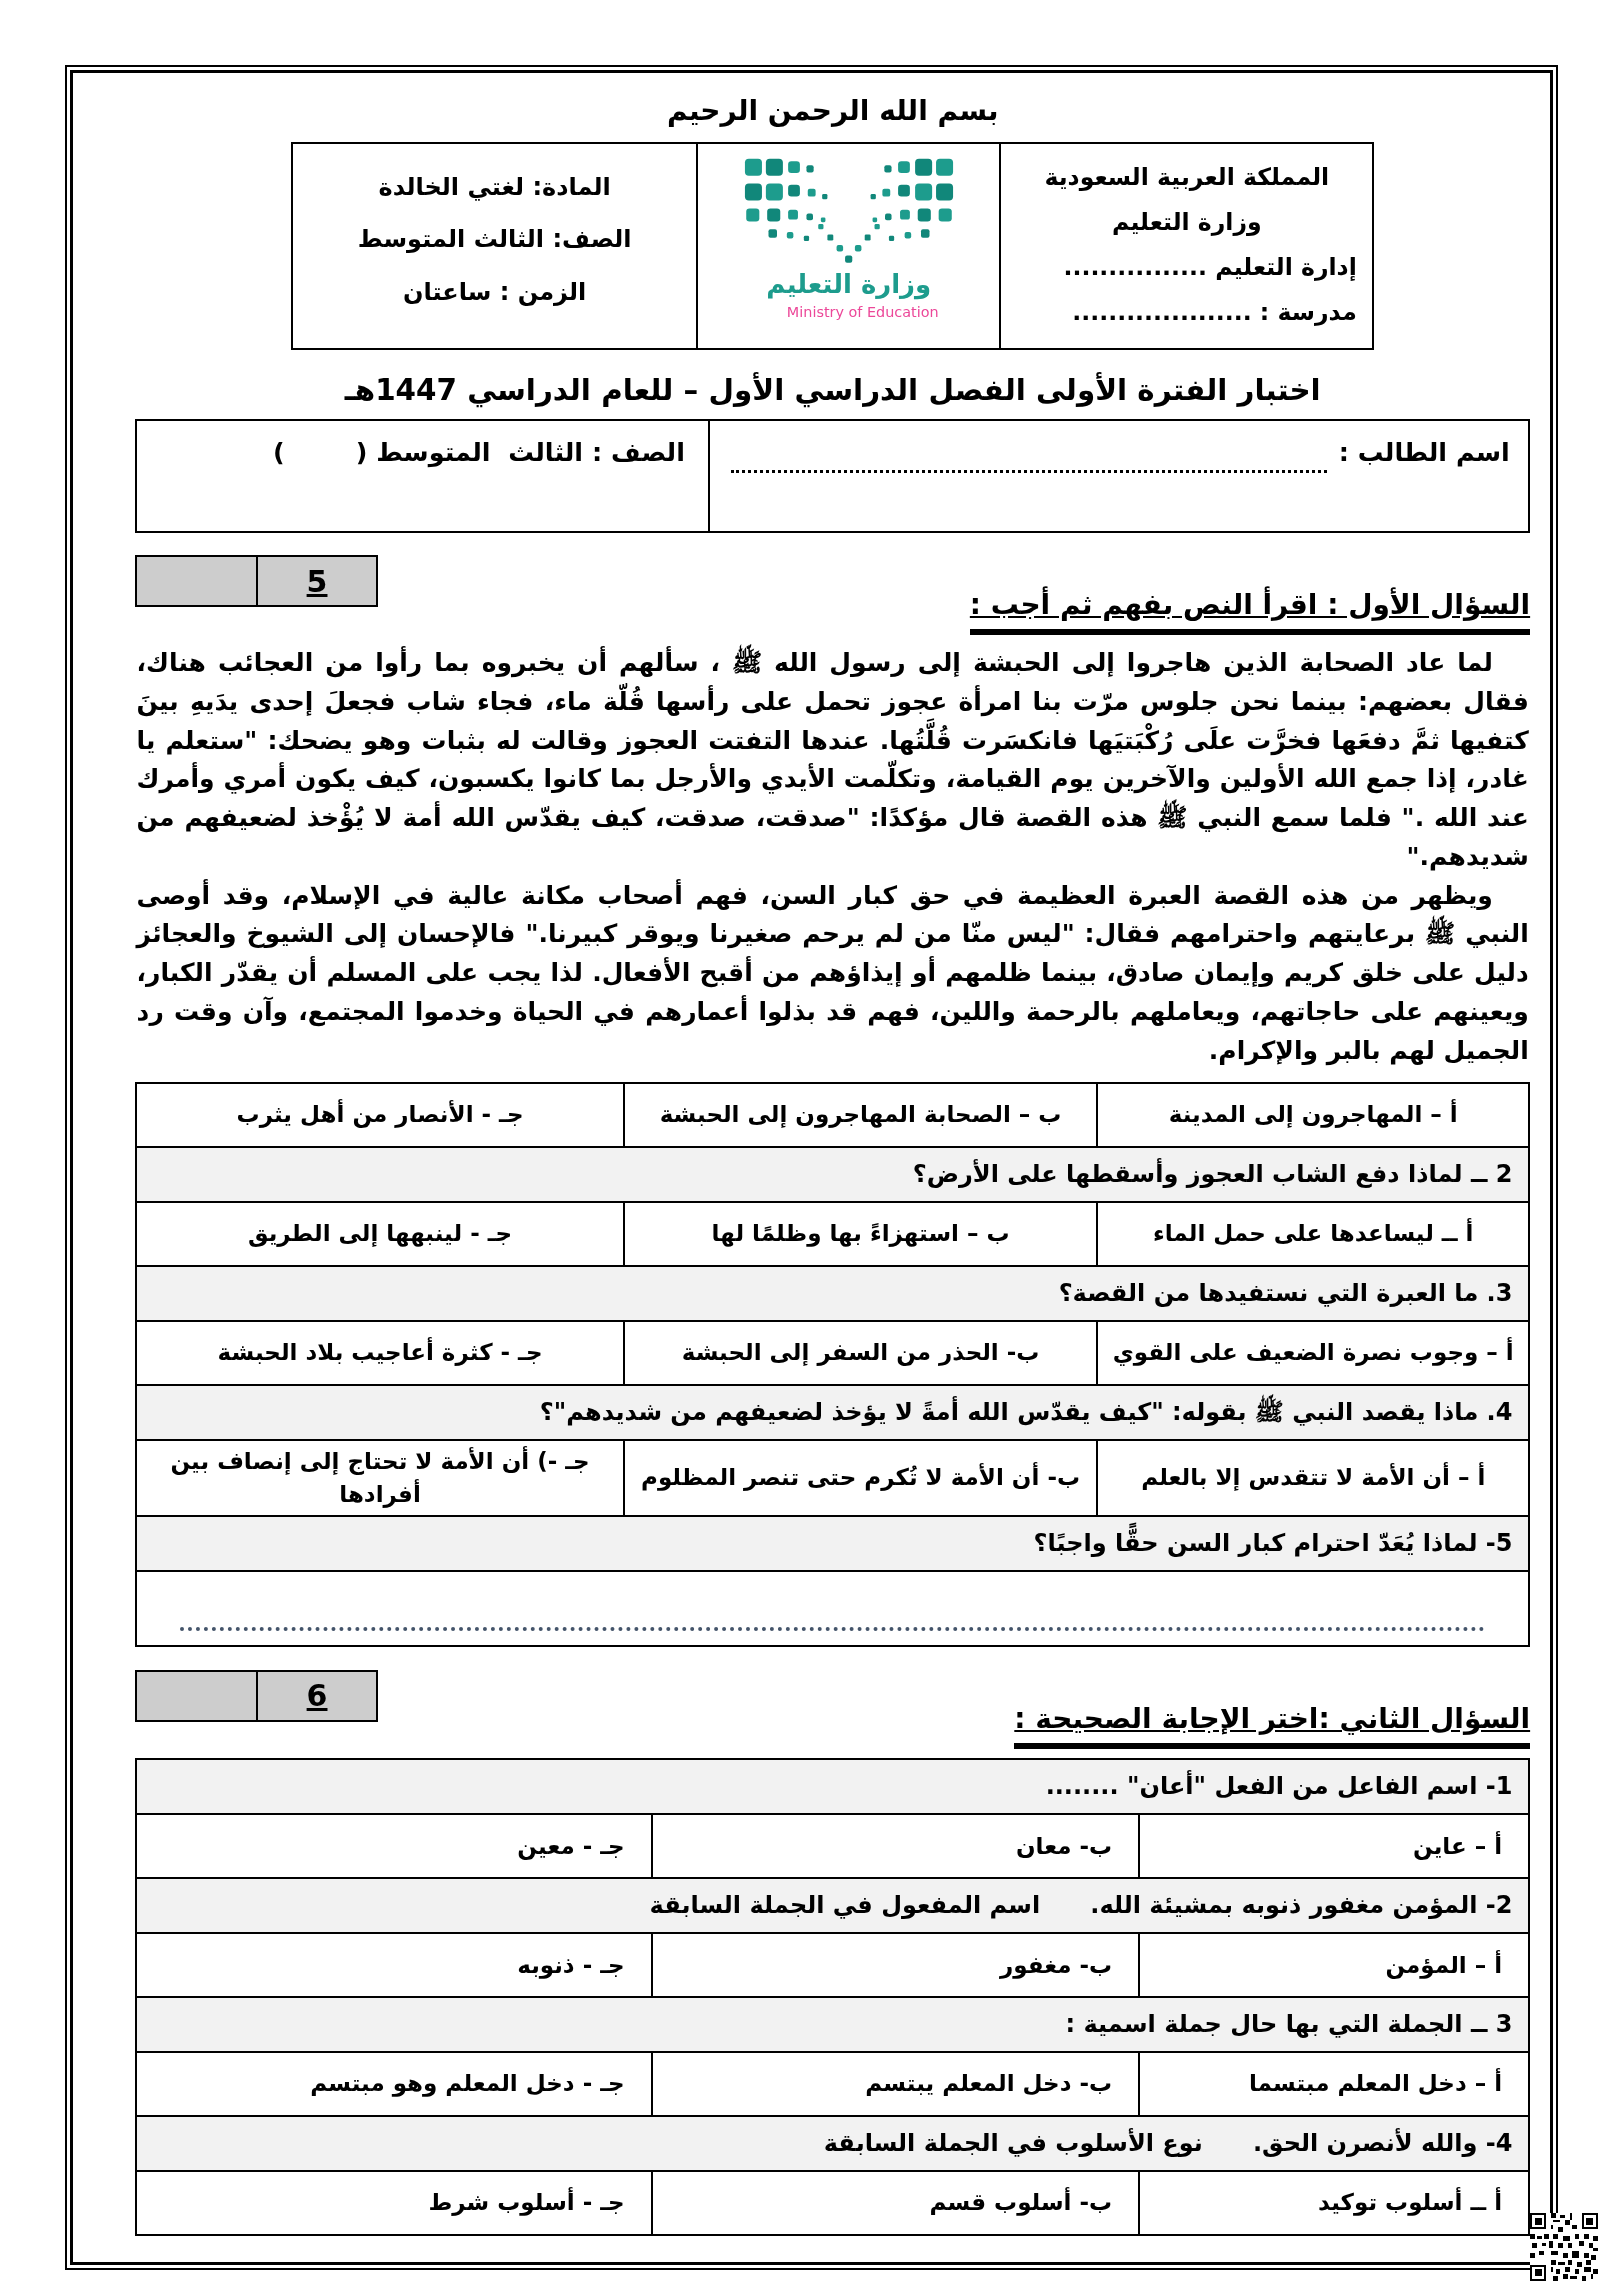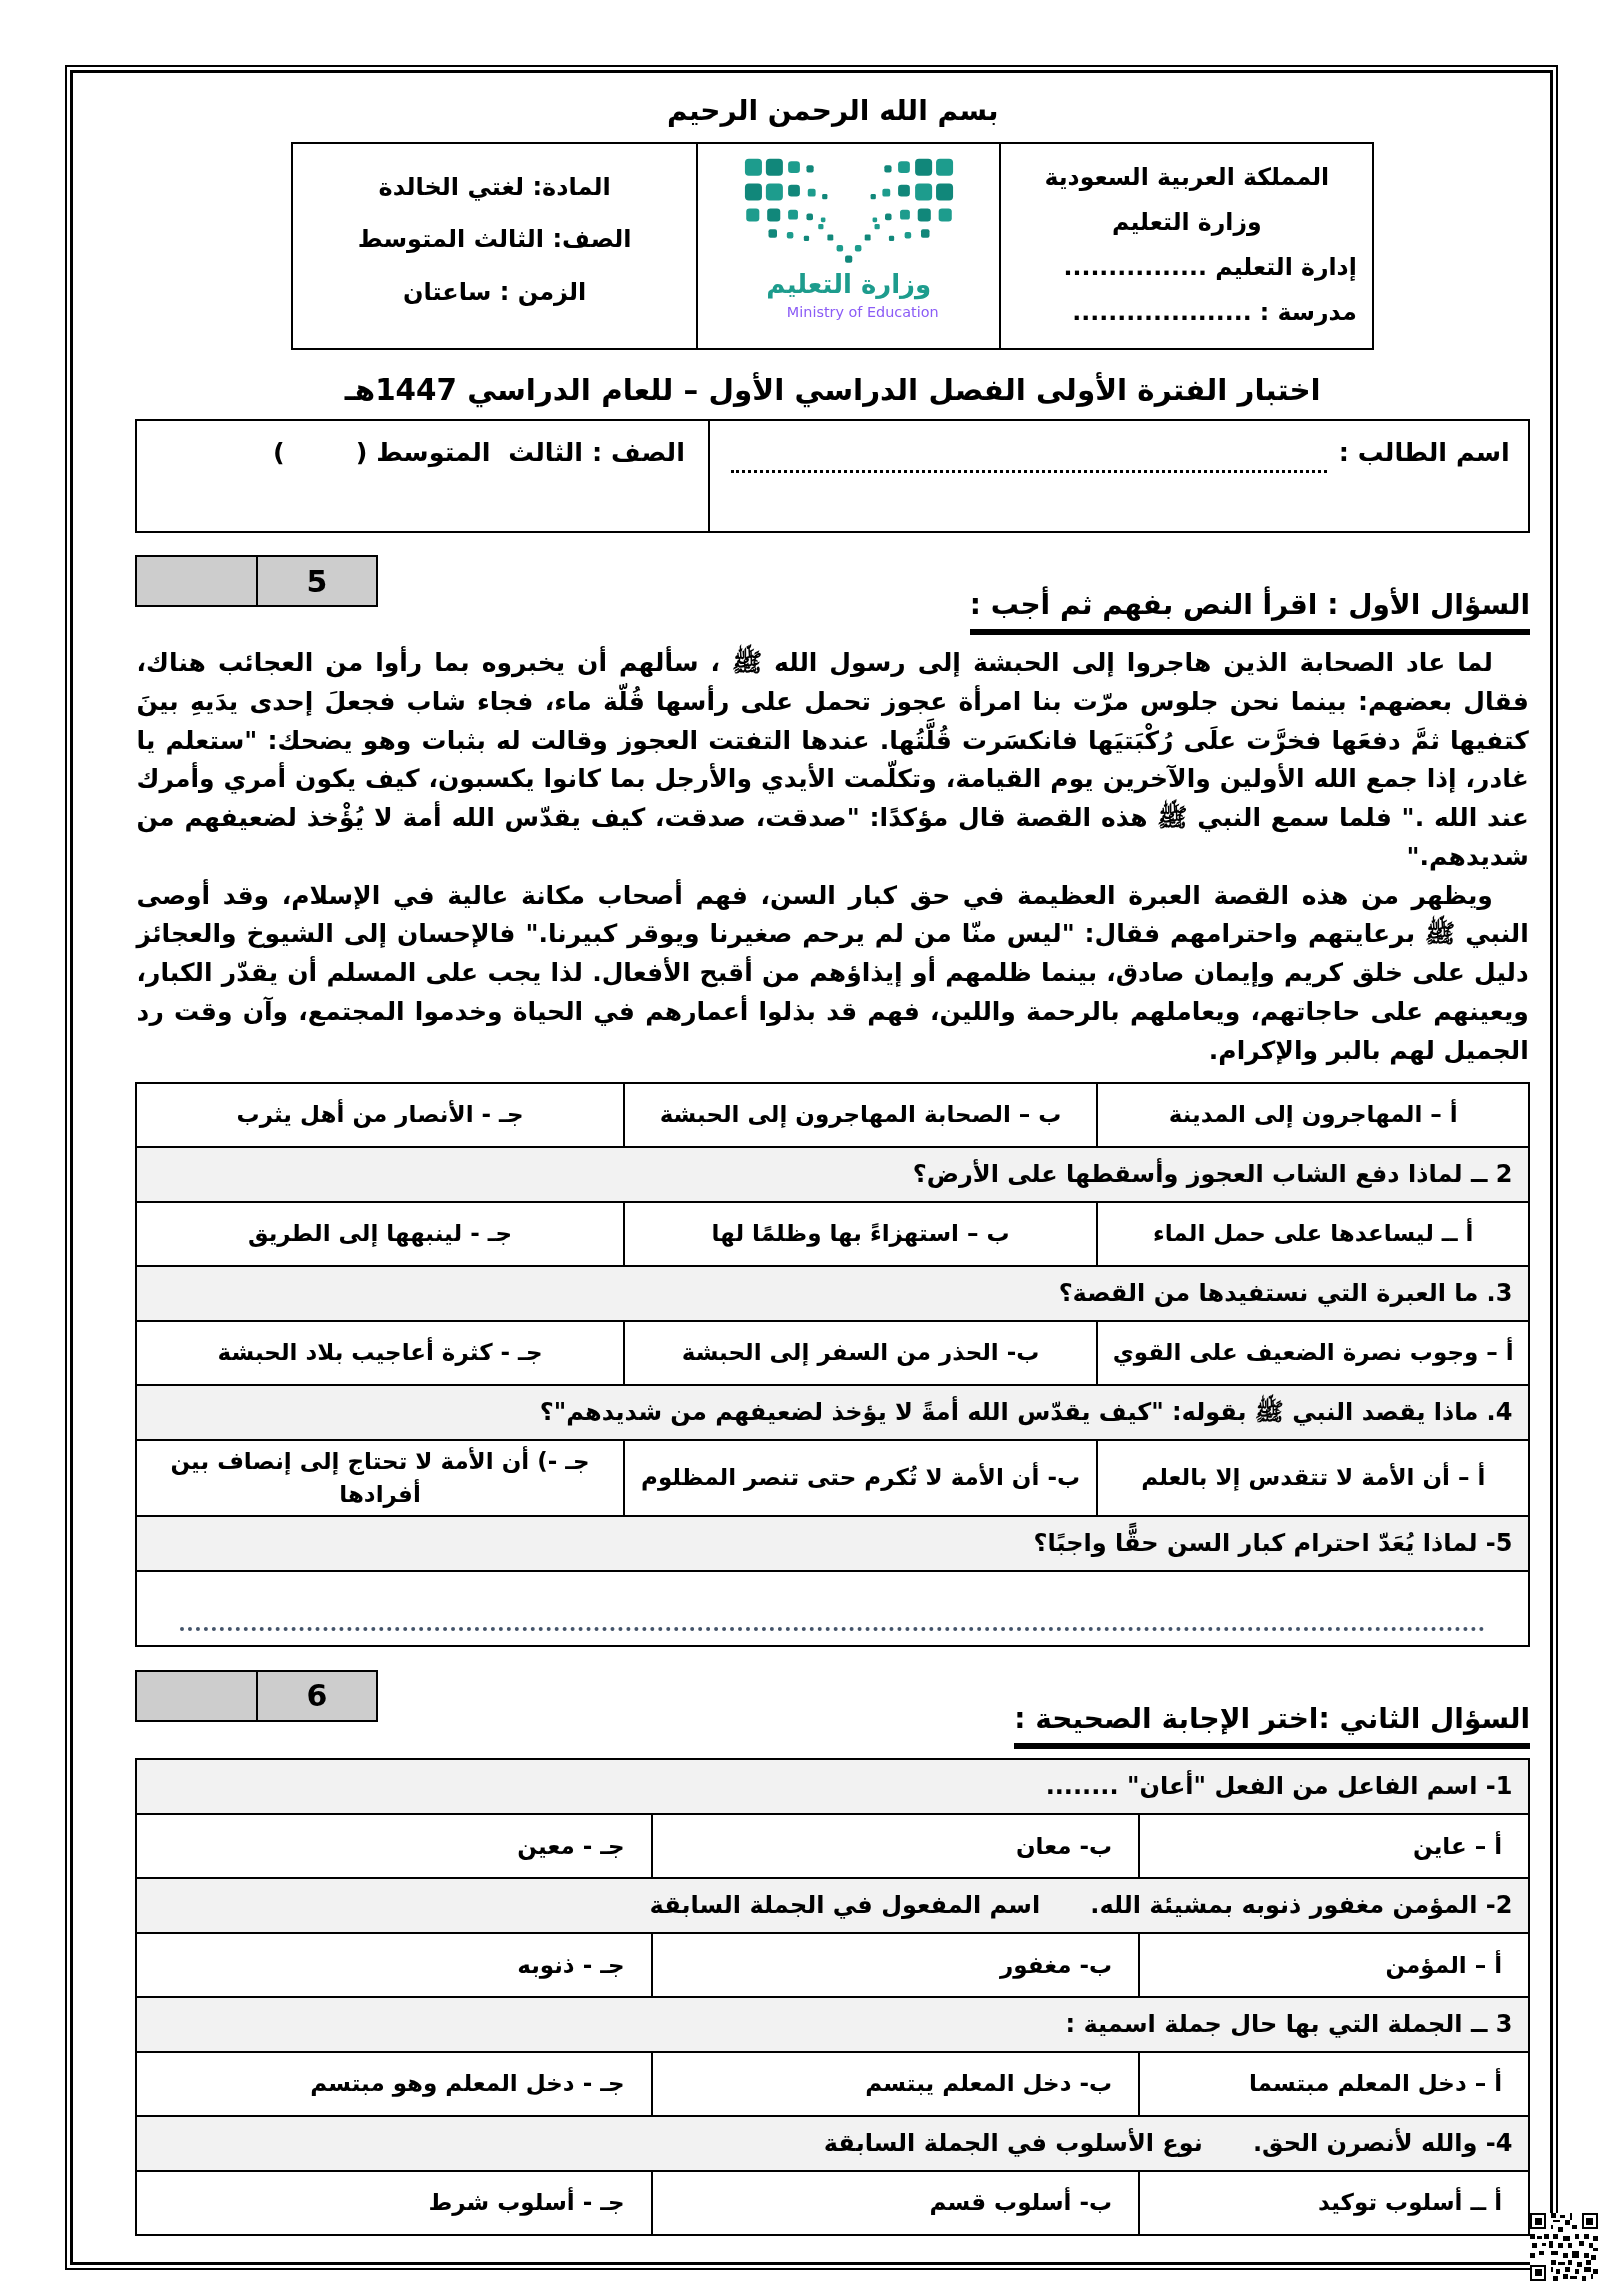--- a/index.html
+++ b/index.html
@@ -14,31 +14,31 @@
   .header-table td{border:2.6px solid #000;vertical-align:top;height:186px;}
   .h-right{width:34.5%;font-size:23.6px;padding-top:11.8px;}
   .h-center{width:28%;text-align:center;}
   .h-left{width:37.5%;font-size:24px;text-align:center;padding-top:17px;}
   .org-line{line-height:1.9;}
   .org-center{text-align:center;}
   .org-right{text-align:right;padding-right:14.4px;letter-spacing:0.7px;}
   .h-left div{line-height:2.2;}
   .logo-svg{display:block;margin:11.8px auto 2.6px;}
   .logo-wordmark{color:#1d9c8d;font-size:26px;letter-spacing:0.7px;}
-  .logo-sub{color:#8b5cf6;font-size:14.4px;font-weight:normal;margin-top:5.2px;padding-left:28px;}
+  .logo-sub{color:#ec4899;font-size:14.4px;font-weight:normal;margin-top:5.2px;padding-left:28px;}
 
   .exam-title{text-align:center;font-size:29.4px;margin:23.6px 0 11.8px;}
 
   .student-box{border:2.6px solid #000;height:110px;display:flex;align-items:stretch;}
   .sb-right{flex:1.56;display:flex;align-items:flex-start;padding:15.7px 18.3px 0 17px;border-left:2px solid #000;}
   .sb-label{font-size:25.5px;white-space:nowrap;}
   .sb-dots{flex:1;height:33px;border-bottom:3.3px dotted #000;margin:0 11.8px 0 3.9px;}
   .sb-left{width:39%;font-size:25.5px;padding:15.7px 23.6px 0 5.2px;white-space:pre;}
 
-  .section-row{display:flex;justify-content:space-between;align-items:flex-start;margin:17px 0 9.2px;}
+  .section-row{display:flex;justify-content:space-between;align-items:flex-start;margin:17px 0 9.2px;text-decoration:underline;}
   .section-title{font-size:28px;border-bottom:6.5px solid #000;padding-bottom:7.9px;margin-top:38px;}
   .score-box{direction:ltr;display:flex;width:239px;height:48px;border:2.6px solid #000;background:#cdcdcd;margin-top:5.2px;}
   .score-cell{flex:1;}
   .score-cell.empty{border-right:2px solid #000;}
   .score-cell.num{display:flex;align-items:center;justify-content:center;font-size:30px;}
 
   .passage{font-size:25px;line-height:1.55;text-align:justify;margin:3.9px 1.3px 11.8px;}
   .passage p{margin:0;text-indent:36px;}
 
   .qtable{width:100%;border-collapse:collapse;table-layout:fixed;margin-top:5.2px;}

